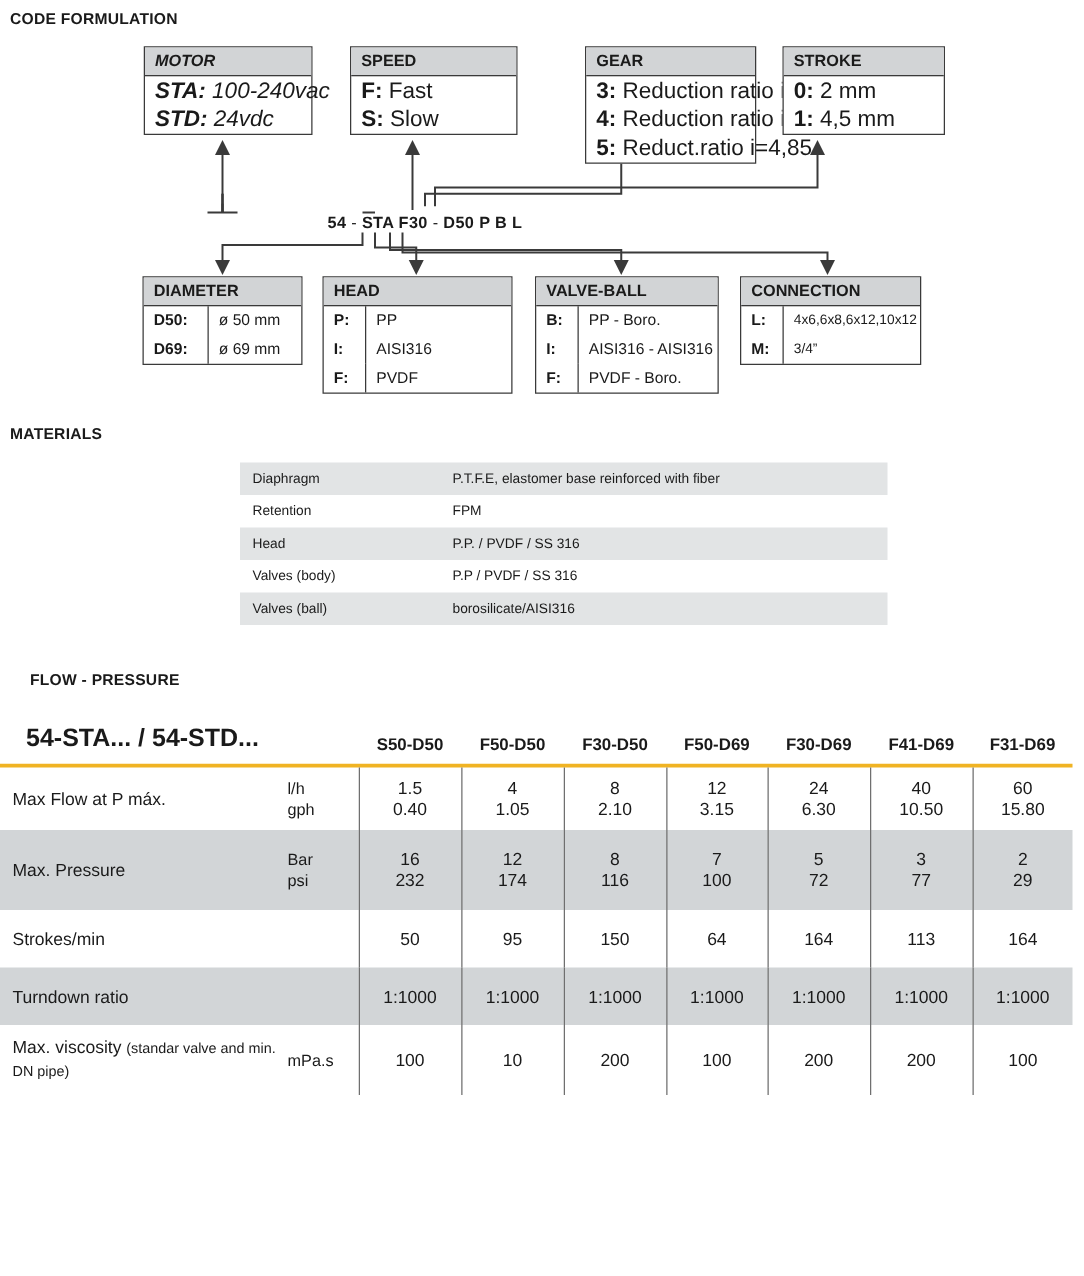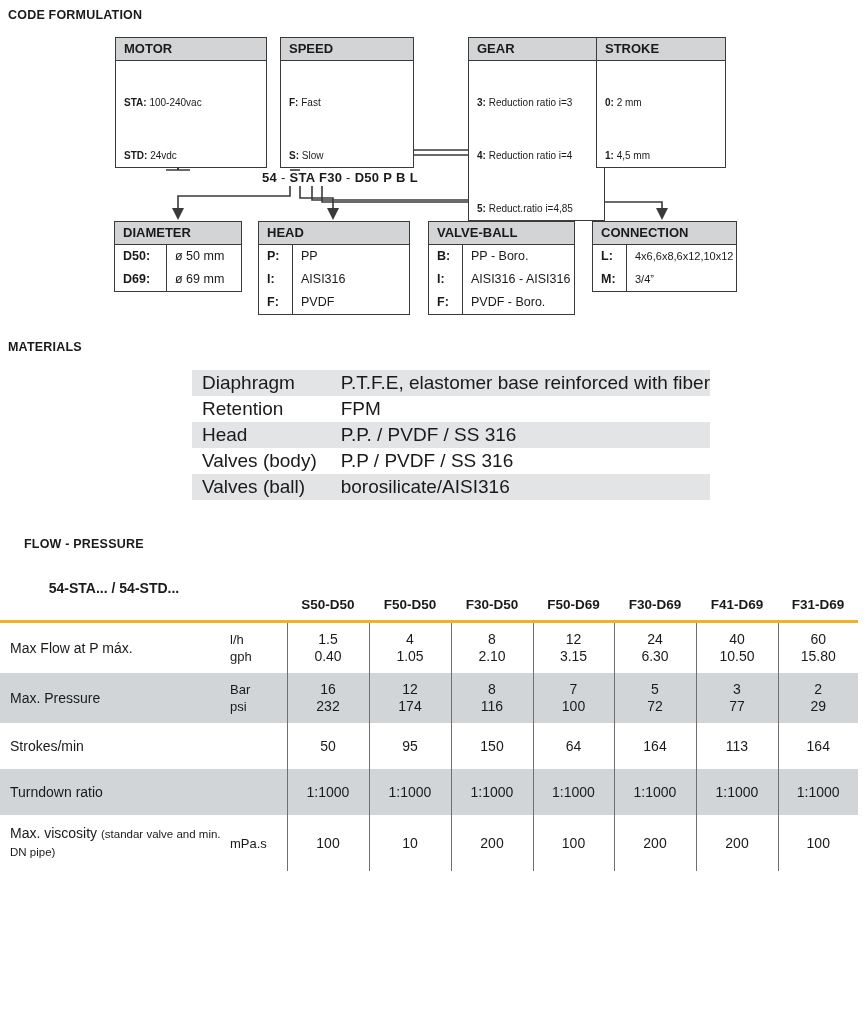--- a/index.html
+++ b/index.html
@@ -29,26 +29,25 @@
   .cf-head{
     background:#d2d4d6;
     border-bottom:1.5px solid #3a3a3a;
     font-weight:bold;
     font-size:13px;
     padding:3px 0 3px 8px;
     line-height:16px;
     box-sizing:border-box;
   }
   .cf-row{
-    font-size:10px;
+    font-size:18px;
     line-height:15px;
     padding:4px 0 4px 8px;
     white-space:nowrap;
     box-sizing:border-box;
-    margin-top:30px;
   }
   .cf-row b{font-weight:bold;}
   
   .cf-row2{
     display:flex;
     font-size:12.5px;
     line-height:15px;
     box-sizing:border-box;
   }
   .cf-row2 .k{
@@ -75,21 +74,21 @@
   }
   .code-line .thin{font-weight:normal;}
 
   
   .connectors{position:absolute;left:0;top:0;}
 
   
   .mat-table{
     position:absolute;
     border-collapse:collapse;
-    font-size:19px;
+    font-size:11px;
   }
   .mat-table td{
     padding:5px 0 5px 10px;
     line-height:16px;
     white-space:nowrap;
   }
   .mat-table tr.shade td{background:#e2e4e5;}
   .mat-k{width:150px;}
 
   
@@ -104,23 +103,23 @@
   .fp .hcell{
     font-weight:bold;
     font-size:13.5px;
     text-align:center;
     padding-bottom:8px;
     vertical-align:bottom;
     white-space:nowrap;
   }
   .fp .hcell-left{
     font-weight:bold;
-    font-size:14px;
+    font-size:20px;
     text-align:center;
-    padding-bottom:24px;
+    padding-bottom:8px;
     vertical-align:bottom;
     white-space:nowrap;
   }
   .fp .rule td{
     height:3px;
     background:#f0b323;
     padding:0;
   }
   .fp .lbl{
     text-align:left;
@@ -187,21 +186,21 @@
     <path d="M322,186 L322,202 L662,202 L662,210"></path>
   </g>
   <g fill="#3a3a3a">
     <polygon points="178,220 172,208 184,208"></polygon>
     <polygon points="333,220 327,208 339,208"></polygon>
     <polygon points="497,220 491,208 503,208"></polygon>
     <polygon points="662,220 656,208 668,208"></polygon>
   </g>
 </svg>
 
-<div class="cf-box" id="box-motor" style="left:115px;top:37px;width:152px;">
+<div class="cf-box" id="box-motor" style="left:115px;top:37px;width:135px;font-style:italic;">
   <div class="cf-head">MOTOR</div>
   <div class="cf-row">
     <b>STA:</b>
     <span>100-240vac</span>
   </div>
   <div class="cf-row">
     <b>STD:</b>
     <span>24vdc</span>
   </div>
 </div>
@@ -227,21 +226,21 @@
   <div class="cf-row">
     <b>4:</b>
     <span>Reduction ratio i=4</span>
   </div>
   <div class="cf-row">
     <b>5:</b>
     <span>Reduct.ratio i=4,85</span>
   </div>
 </div>
 
-<div class="cf-box" id="box-stroke" style="left:596px;top:37px;width:130px;">
+<div class="cf-box" id="box-stroke" style="left:626px;top:37px;width:130px;">
   <div class="cf-head">STROKE</div>
   <div class="cf-row">
     <b>0:</b>
     <span>2 mm</span>
   </div>
   <div class="cf-row">
     <b>1:</b>
     <span>4,5 mm</span>
   </div>
 </div>
@@ -372,21 +371,21 @@
     </td>
     <td class="val"><span>1.5</span><span class="v2">0.40</span></td>
     <td class="val"><span>4</span><span class="v2">1.05</span></td>
     <td class="val"><span>8</span><span class="v2">2.10</span></td>
     <td class="val"><span>12</span><span class="v2">3.15</span></td>
     <td class="val"><span>24</span><span class="v2">6.30</span></td>
     <td class="val"><span>40</span><span class="v2">10.50</span></td>
     <td class="val"><span>60</span><span class="v2">15.80</span></td>
   </tr>
 
-  <tr class="shade" style="height:50px;">
+  <tr class="shade" style="height:64px;">
     <td class="lbl">Max. Pressure</td>
     <td class="unit">
       <span>Bar</span>
       <span class="u2">psi</span>
     </td>
     <td class="val"><span>16</span><span class="v2">232</span></td>
     <td class="val"><span>12</span><span class="v2">174</span></td>
     <td class="val"><span>8</span><span class="v2">116</span></td>
     <td class="val"><span>7</span><span class="v2">100</span></td>
     <td class="val"><span>5</span><span class="v2">72</span></td>

